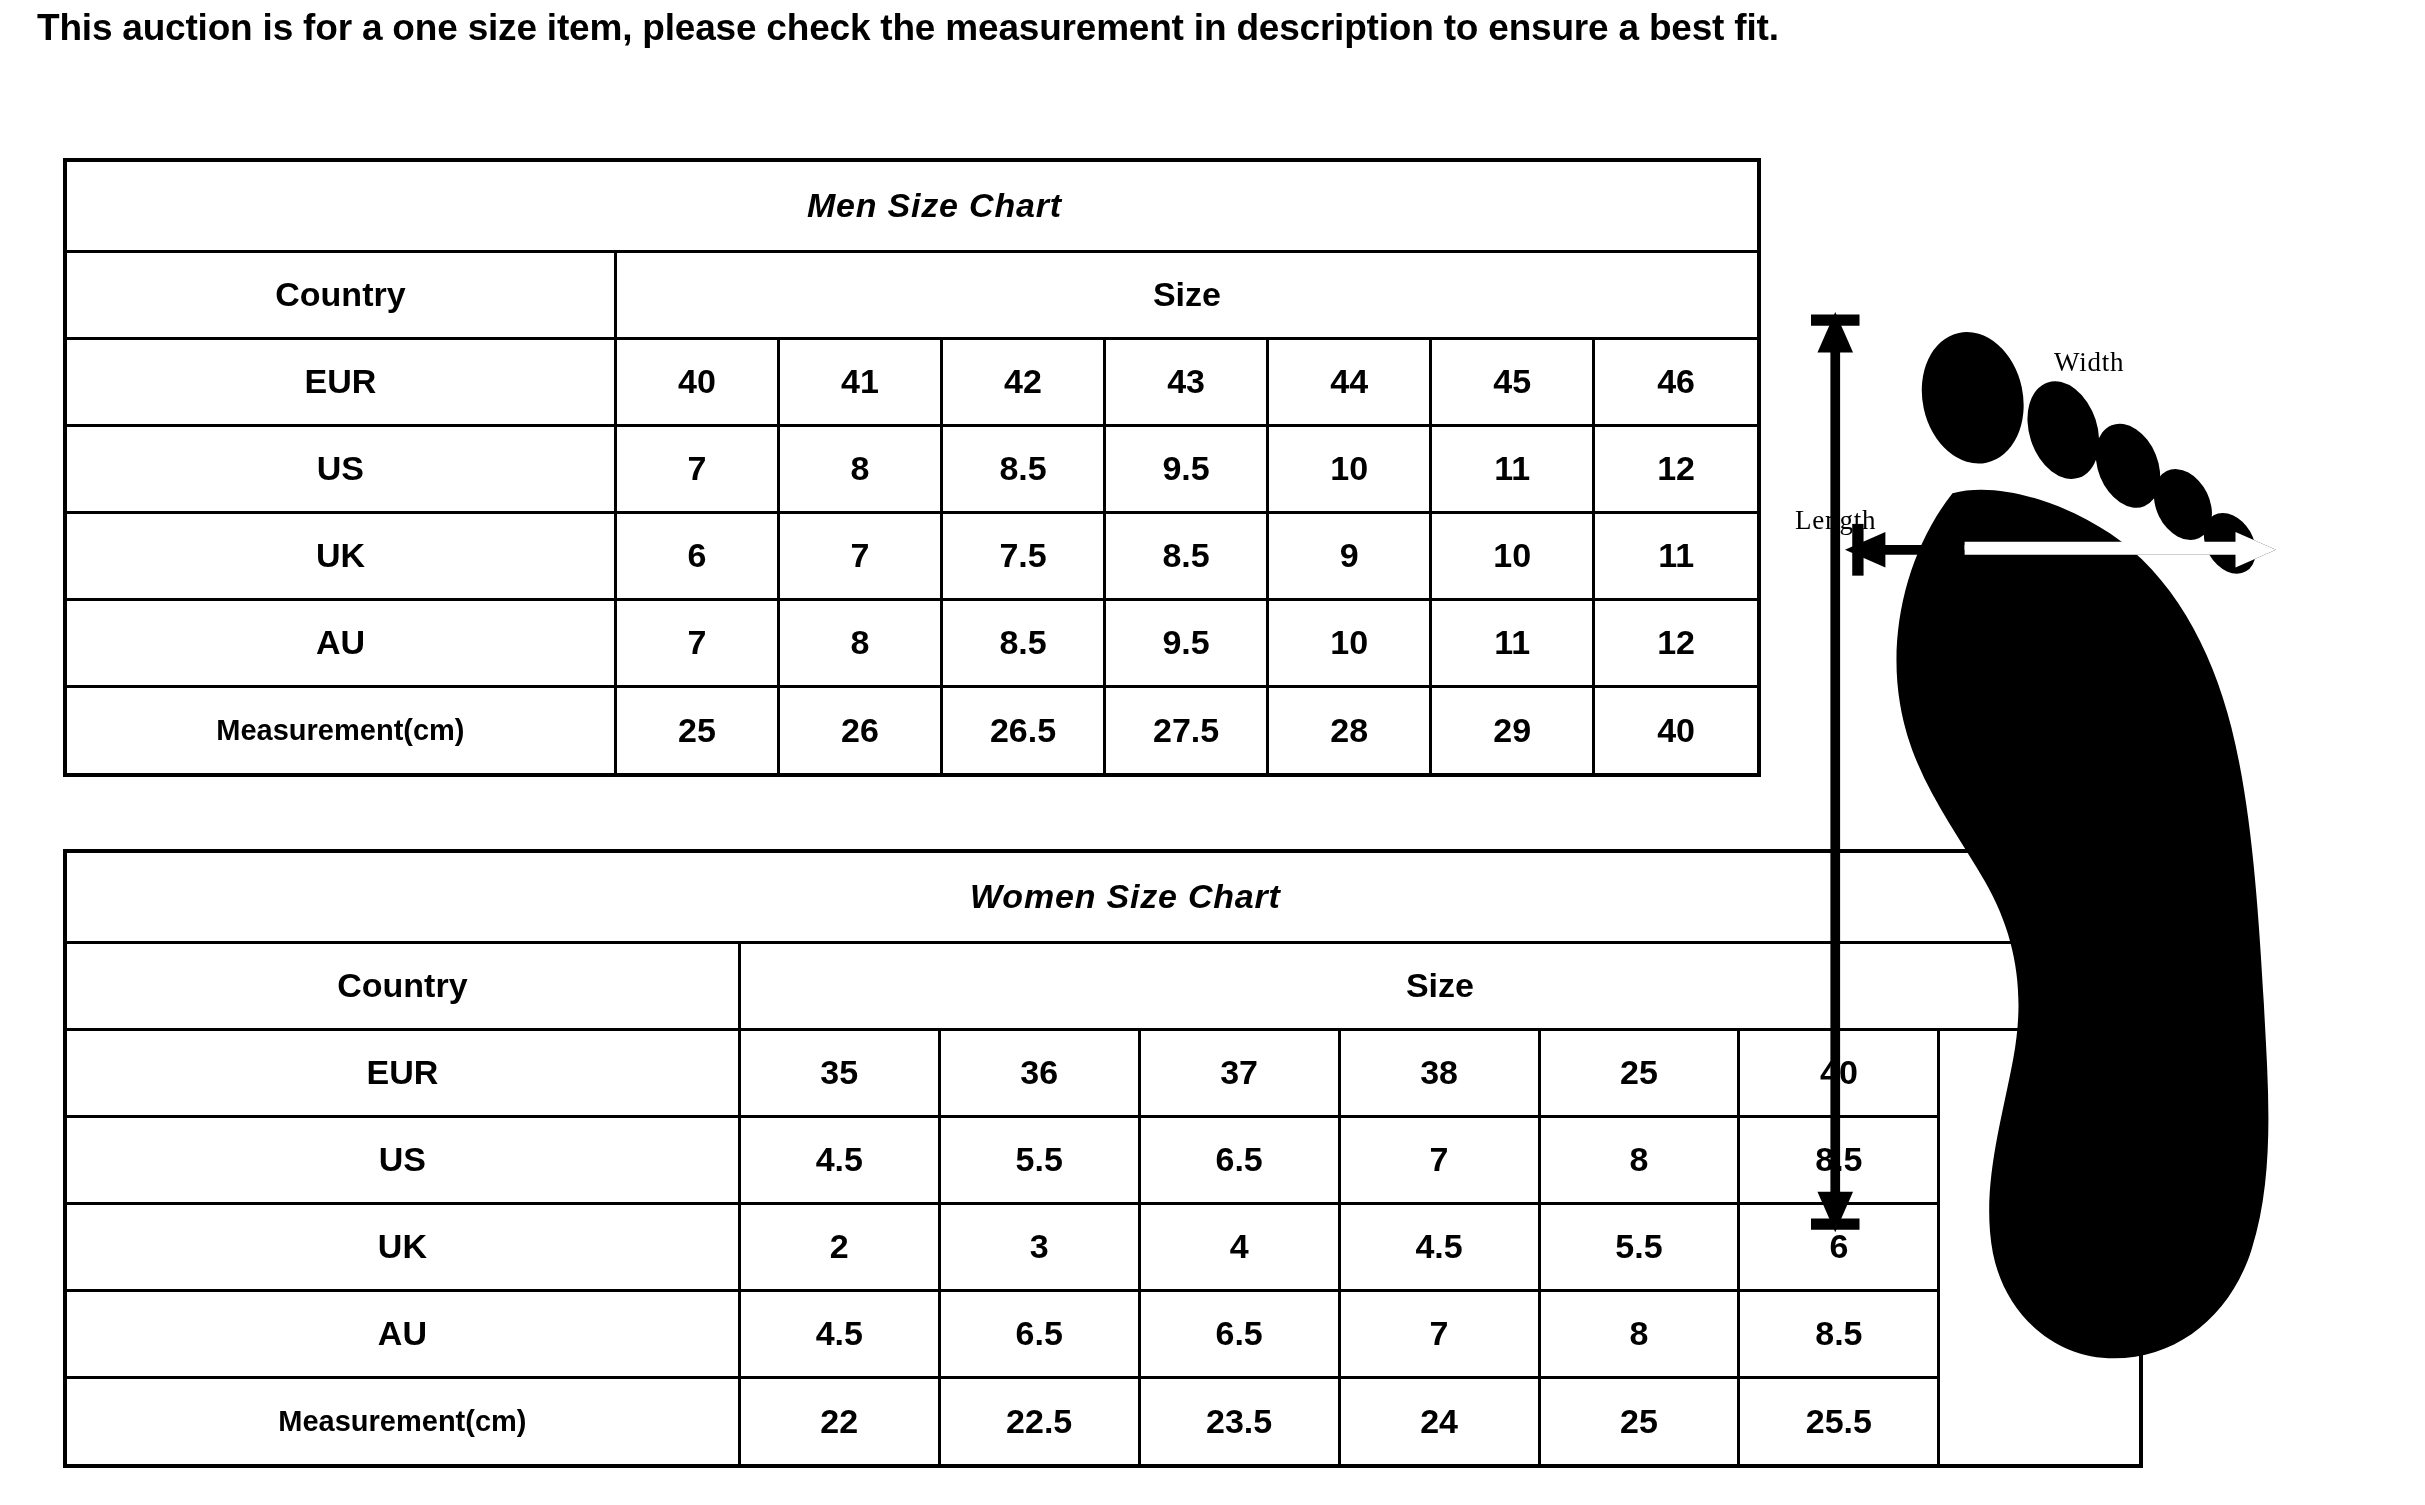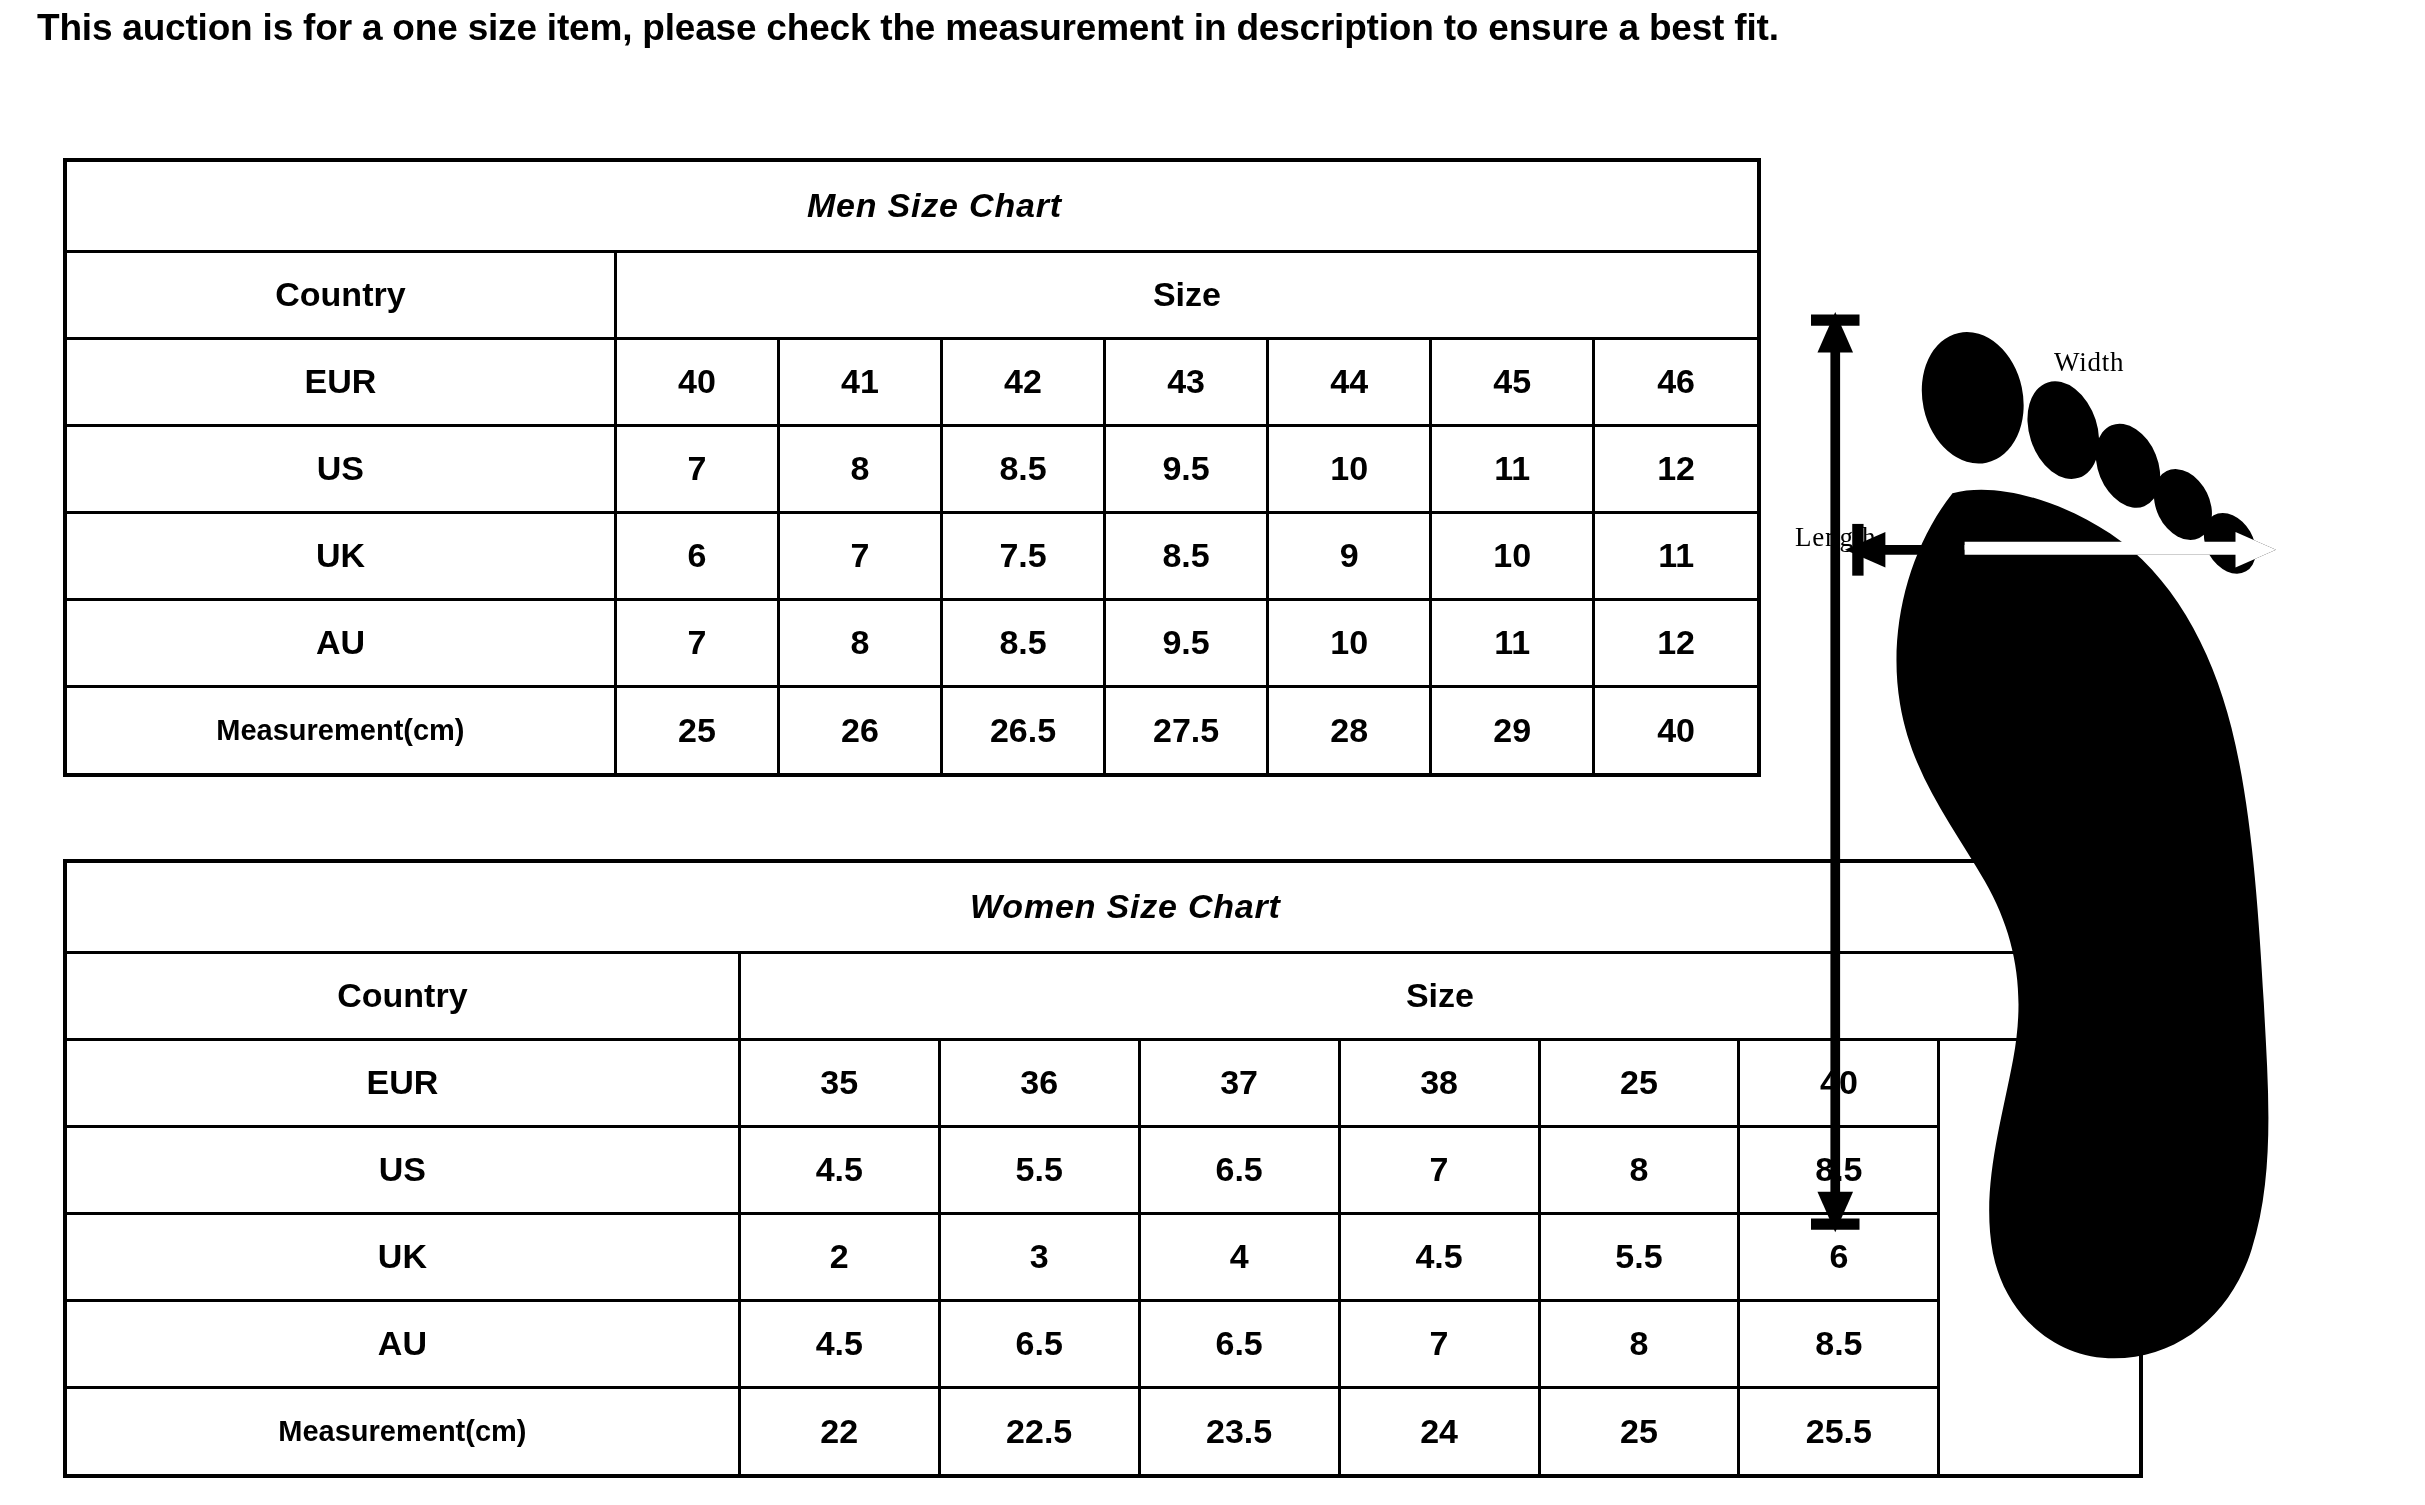--- a/index.html
+++ b/index.html
@@ -33,21 +33,20 @@
   }
   #men-chart {
     left: 63px;
     top: 158px;
     width: 1698px;
   }
   #women-chart {
     left: 63px;
     top: 849px;
     width: 2080px;
-    margin-top: 10px;
   }
 
   table.size-table {
     border-collapse: collapse;
     table-layout: fixed;
     width: 100%;
   }
   table.size-table td {
     border: 3.2px solid #000;
     text-align: center;
@@ -113,21 +112,21 @@
     font-weight: normal;
     font-size: 27px;
     letter-spacing: 0.8px;
   }
   #label-width {
     left: 243px;
     top: 40px;
   }
   #label-length {
     left: -16px;
-    top: 215px;
+    top: 198px;
   }
 </style>
 </head>
 <body>
 
 <div class="notice">This auction is for a one size item, please check the measurement in description to ensure a best fit.</div>
 
 <div class="chart-block" id="men-chart">
   <table class="size-table">
     <colgroup>

